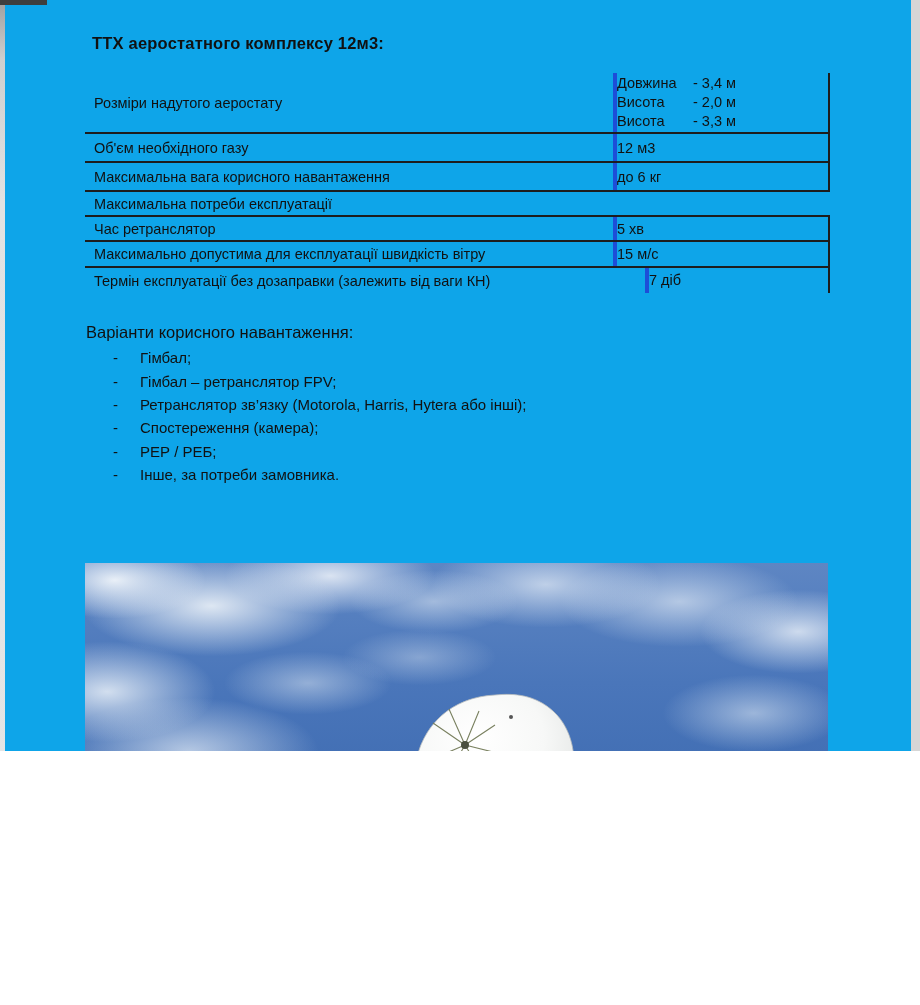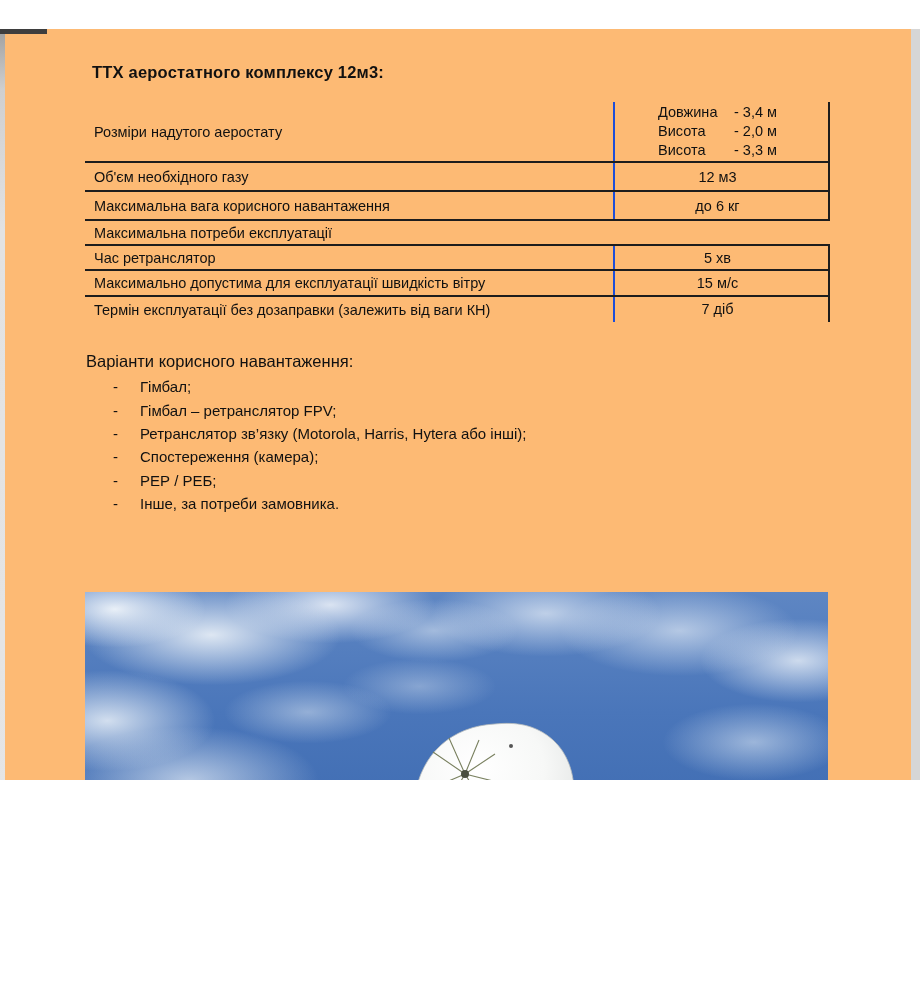--- a/index.html
+++ b/index.html
@@ -1,43 +1,42 @@
 <!DOCTYPE html>
 <html><head>
 <meta charset="utf-8">
 <style>
   html,body { margin:0; padding:0; background:#ffffff; }
   .page {
     position:relative; width:920px; height:751px; overflow:hidden;
-    background:#fdba74; color:#111;
+    background:#0ea5e9; color:#111;
     font-family:"Liberation Sans", "DejaVu Sans", sans-serif;
-    margin-top:29px;
   }
 
   
   .strip-left  { position:absolute; left:0; top:0; width:5px; height:1005px;
                  background:linear-gradient(180deg,#9f9f9f 0%,#cfcfcf 6%,#e2e2e2 20%,#e6e6e6 100%); }
   .strip-right { position:absolute; left:911px; top:0; width:9px; height:1005px; background:#d6d6d6; }
   .corner-bar  { position:absolute; left:0; top:0; width:47px; height:5px; background:#3e3e3e; }
 
   .title {
     position:absolute; left:92px; top:34px;
     font-size:16.5px; font-weight:bold; letter-spacing:.2px; white-space:nowrap;
   }
 
   
   .spec-table { position:absolute; left:85px; top:73px; width:745px; font-size:14.5px; }
   .t-row { display:flex; align-items:stretch; border-bottom:2px solid #1d1d1d; box-sizing:border-box; }
-  .t-row.last { border-bottom:none; }
+  .t-row.last { border-bottom:none;gap:32px; }
   .t-row.last .cell-r { padding-bottom:2px; }
   .cell-l { width:528px; box-sizing:border-box; padding-left:9px; padding-right:6px;
             display:flex; align-items:center;text-align:right; }
   .cell-r { flex:1; box-sizing:border-box; padding-right:8px;
-            border-left:2px solid #1d4ed8; border-right:2px solid #1d1d1d;
-            display:flex; align-items:center; justify-content:center; text-align:right; }
+            border-left:4px solid #1d4ed8; border-right:2px solid #1d1d1d;
+            display:flex; align-items:center; justify-content:flex-start; text-align:right; }
   .h61{height:61px} .h29{height:29px} .h26{height:26px} .h25{height:25px}
   .boldval { font-weight:normal; }
   .dims { display:grid; grid-template-columns:68px auto; column-gap:8px; text-align:left; line-height:19px; }
   .dims .dv { text-align:left; }
 
   
   .payload-heading {
     position:absolute; left:86px; top:323px;
     font-size:16.5px; font-weight:normal; white-space:nowrap;
   }

